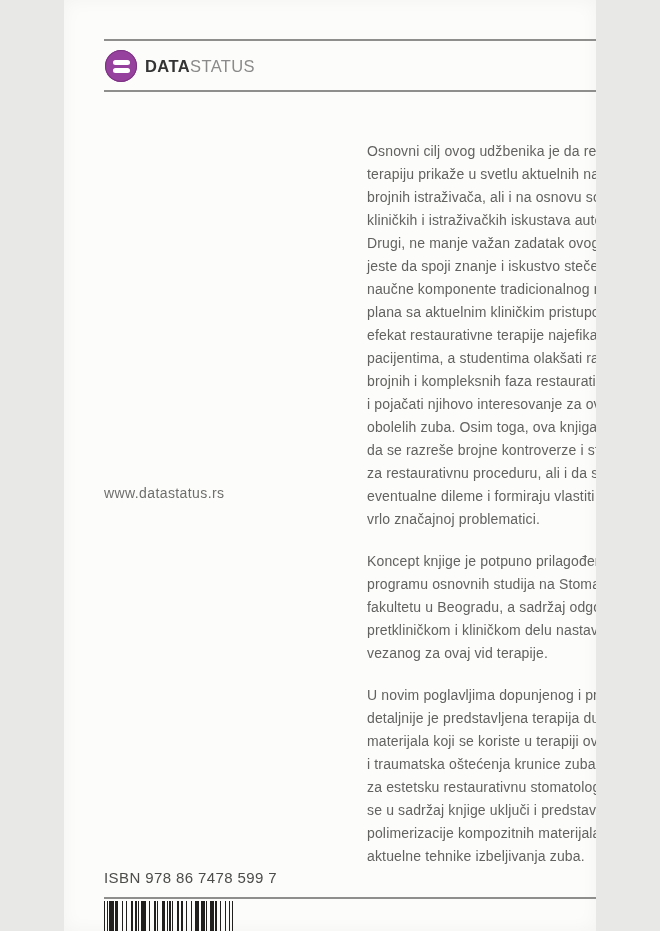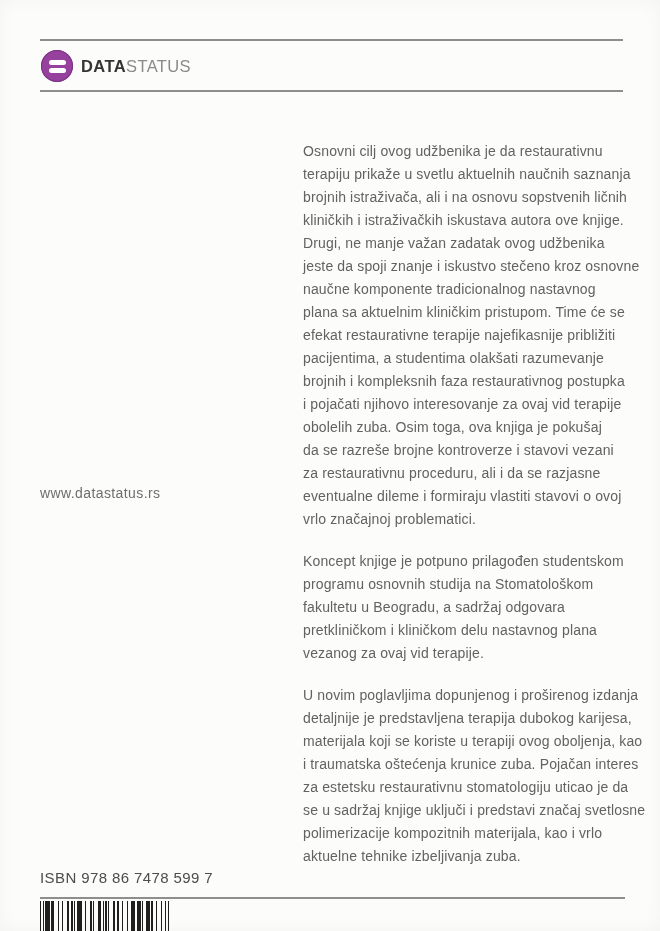--- a/index.html
+++ b/index.html
@@ -1,18 +1,18 @@
 <!DOCTYPE html>
 <html><head>
 <meta charset="utf-8">
 <style>
   html, body { margin: 0; padding: 0; background: #e8e8e6; }
   .page {
     position: relative;
-    width: 660px;
+    width: 532px;
     height: 931px;
     margin: 0 auto;
     background: #fcfcfa;
     overflow: hidden;
     font-family: "Liberation Sans", sans-serif;
     box-shadow: inset 0 0 18px rgba(0,0,0,0.04);
   }
   .rule {
     position: absolute;
     left: 40px;

